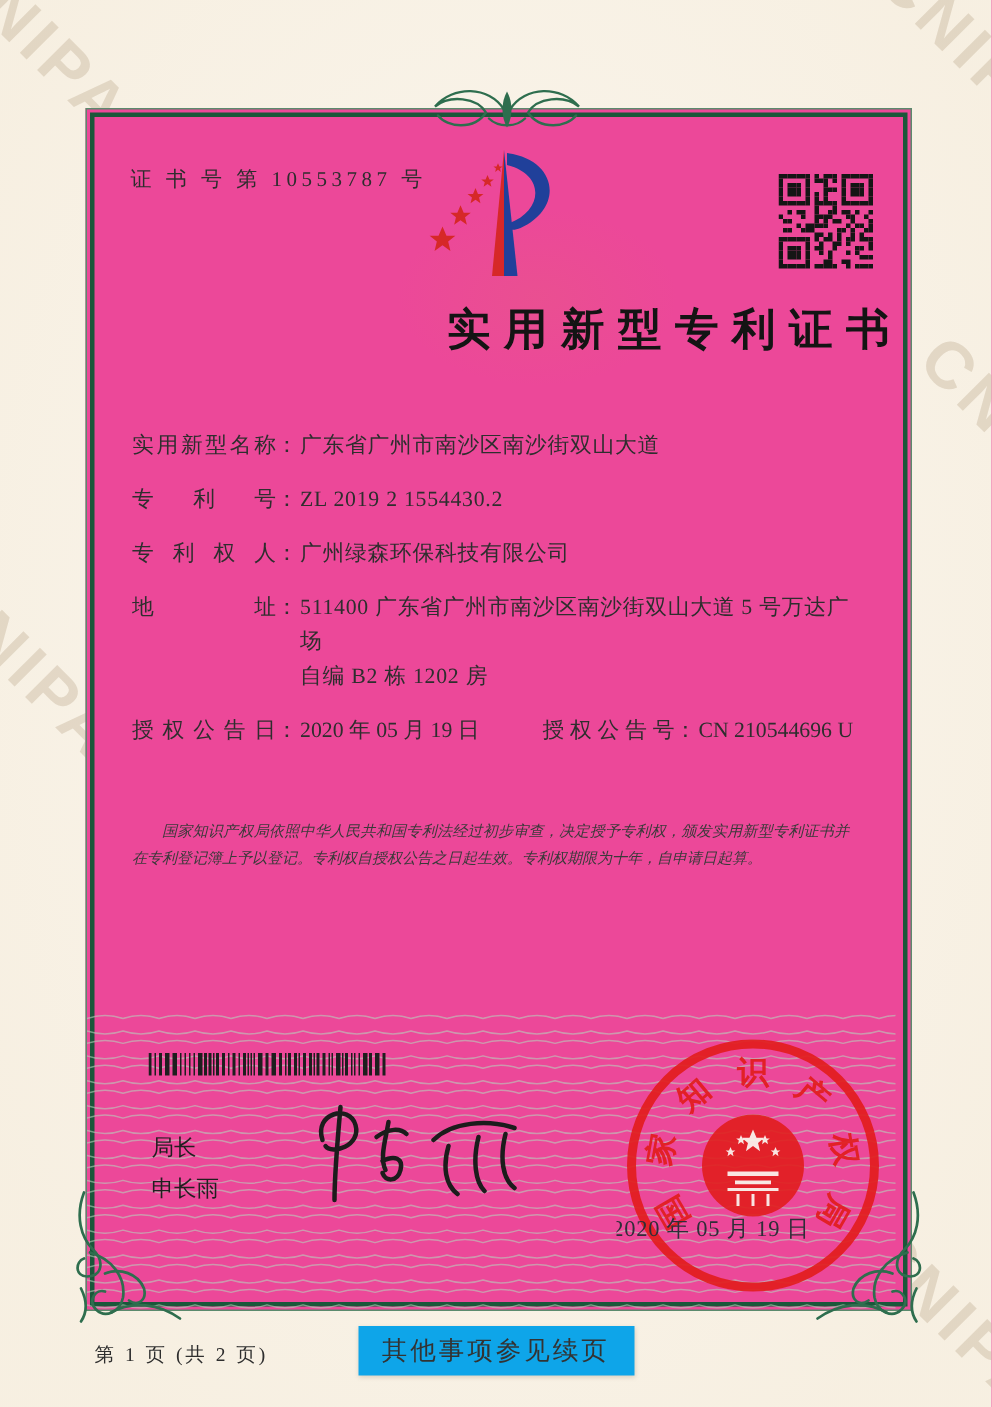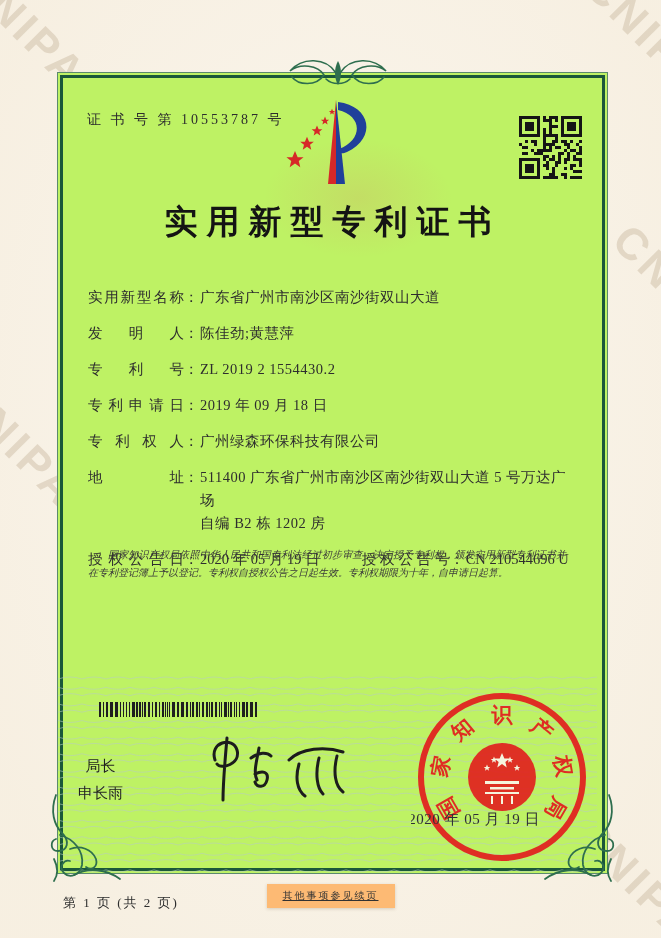--- a/index.html
+++ b/index.html
@@ -7,51 +7,51 @@
        background:#f9f3e8;
        font-family:"Liberation Serif","DejaVu Serif",serif;color:#2a2a2a;}
   .vignette{position:absolute;inset:0;pointer-events:none;
        background:radial-gradient(ellipse at 50% 45%, rgba(255,255,255,0.25) 0%, rgba(240,228,205,0.25) 85%);}
   .wm{position:absolute;font-family:"Liberation Sans","DejaVu Sans",sans-serif;
       font-weight:bold;font-size:44px;letter-spacing:4px;color:rgba(193,174,146,0.38);
       transform:rotate(45deg);white-space:nowrap;}
   .wm1{left:-52px;top:2px;} .wm2{left:570px;top:8px;} .wm3{left:-60px;top:420px;}
   .wm4{left:598px;top:262px;} .wm5{left:560px;top:856px;}
   .frame-outer{position:absolute;left:57px;top:72px;width:549px;height:800px;
-      border:1px solid #5b8a6d;background:#bef264;}
+      border:1px solid #5b8a6d;background:#ec4899;}
   .frame-inner{position:absolute;inset:2px;border:3px solid #1a573a;}
   .content{position:absolute;inset:5px;}
   .certno{position:absolute;left:24px;top:33px;font-size:14px;letter-spacing:3px;color:#2d2d2d;}
   .logo{position:absolute;left:216px;top:16px;}
   .ghost{position:absolute;left:200px;top:60px;width:190px;height:120px;
       background:radial-gradient(ellipse at center, rgba(221,116,104,0.16) 0%, rgba(221,116,104,0) 70%);}
   .qr{position:absolute;left:456px;top:38px;}
-  .title{position:absolute;left:0;top:122px;width:100%;text-align:center;
-      font-size:33px;font-weight:bold;letter-spacing:9px;color:#141414;}
+  .title{position:absolute;left:0;top:122px;width:100%;text-align:right;
+      font-size:29px;font-weight:bold;letter-spacing:9px;color:#141414;}
   .fields{position:absolute;left:25px;top:208px;width:490px;font-size:14.5px;color:#2e2e2e;}
   .frow{margin-bottom:13px;line-height:23px;}
   .flabel{display:inline-block;width:96px;text-align:justify;text-align-last:justify;vertical-align:top;}
   .fcolon{display:inline-block;width:16px;vertical-align:top;}
   .fval{display:inline-block;width:370px;vertical-align:top;letter-spacing:0.5px;}
   .grant2{margin-left:42px;}
   .grant2 .flabel{width:88px;}
   .body-text{position:absolute;left:25px;top:468px;width:478px;font-size:10px;
       line-height:1.8;color:#3a3a3a;font-style:italic;text-align:justify;}
   .body-text p{margin:0;text-indent:2em;}
   .gband{position:absolute;left:0px;bottom:0px;}
   .barcode{position:absolute;left:36px;top:624px;}
-  .signer{position:absolute;left:15px;top:674px;font-size:15px;line-height:27px;
-      font-family:"Liberation Sans","DejaVu Sans",sans-serif;color:#1f1f1f;font-style:normal;text-align:center;}
+  .signer{position:absolute;left:38px;top:674px;font-size:15px;line-height:27px;
+      font-family:"Liberation Sans","DejaVu Sans",sans-serif;color:#1f1f1f;font-style:normal;}
   .signature{position:absolute;left:130px;top:652px;}
   .seal{position:absolute;left:348px;top:608px;}
   .pagefoot{position:absolute;left:0;top:816px;width:100%;text-align:left;font-size:13px;
       letter-spacing:2px;color:#2e2e2e;}
   .notebox{position:absolute;left:50%;top:884px;transform:translateX(-50%);
-      background:#fdba74;padding:5px 16px;font-size:10px;letter-spacing:2px;color:#333;
-      box-shadow:0 1px 3px rgba(120,100,70,0.25);white-space:nowrap;text-decoration:underline;}
+      background:#0ea5e9;padding:5px 16px;font-size:17px;letter-spacing:2px;color:#333;
+      box-shadow:0 1px 3px rgba(120,100,70,0.25);white-space:nowrap;}
   .orn-top{position:absolute;left:224px;top:-24px;}
   .orn-bl{position:absolute;left:-14px;bottom:-12px;}
   .orn-br{position:absolute;right:-14px;bottom:-12px;transform:scaleX(-1);}
 </style>
 </head>
 <body>
 
 <div class="vignette"></div>
 
 <div class="wm wm1">CNIPA</div>
@@ -358,27 +358,21 @@
         <rect x="18" y="60" width="3" height="3" fill="#151515"></rect>
       </svg>
 
     <div class="title">实用新型专利证书</div>
 
     <div class="fields">
       <div class="frow">
         <span class="flabel">实用新型名称</span><span class="fcolon">：</span><span class="fval">广东省广州市南沙区南沙街双山大道</span>
       </div>
       <div class="frow">
-        <span class="flabel">发明人</span><span class="fcolon">：</span><span class="fval">陈佳劲;黄慧萍</span>
-      </div>
-      <div class="frow">
         <span class="flabel">专利号</span><span class="fcolon">：</span><span class="fval">ZL 2019 2 1554430.2</span>
-      </div>
-      <div class="frow">
-        <span class="flabel">专利申请日</span><span class="fcolon">：</span><span class="fval">2019 年 09 月 18 日</span>
       </div>
       <div class="frow">
         <span class="flabel">专利权人</span><span class="fcolon">：</span><span class="fval">广州绿森环保科技有限公司</span>
       </div>
       <div class="frow">
         <span class="flabel">地址</span><span class="fcolon">：</span><span class="fval"><span>511400 广东省广州市南沙区南沙街双山大道 5 号万达广场</span><br><span>自编 B2 栋 1202 房</span></span>
       </div>
       <div class="frow">
         <span><span class="flabel">授权公告日</span><span class="fcolon">：</span><span>2020 年 05 月 19 日</span></span><span class="grant2"><span class="flabel">授权公告号</span><span class="fcolon">：</span><span>CN 210544696 U</span></span>
       </div>

